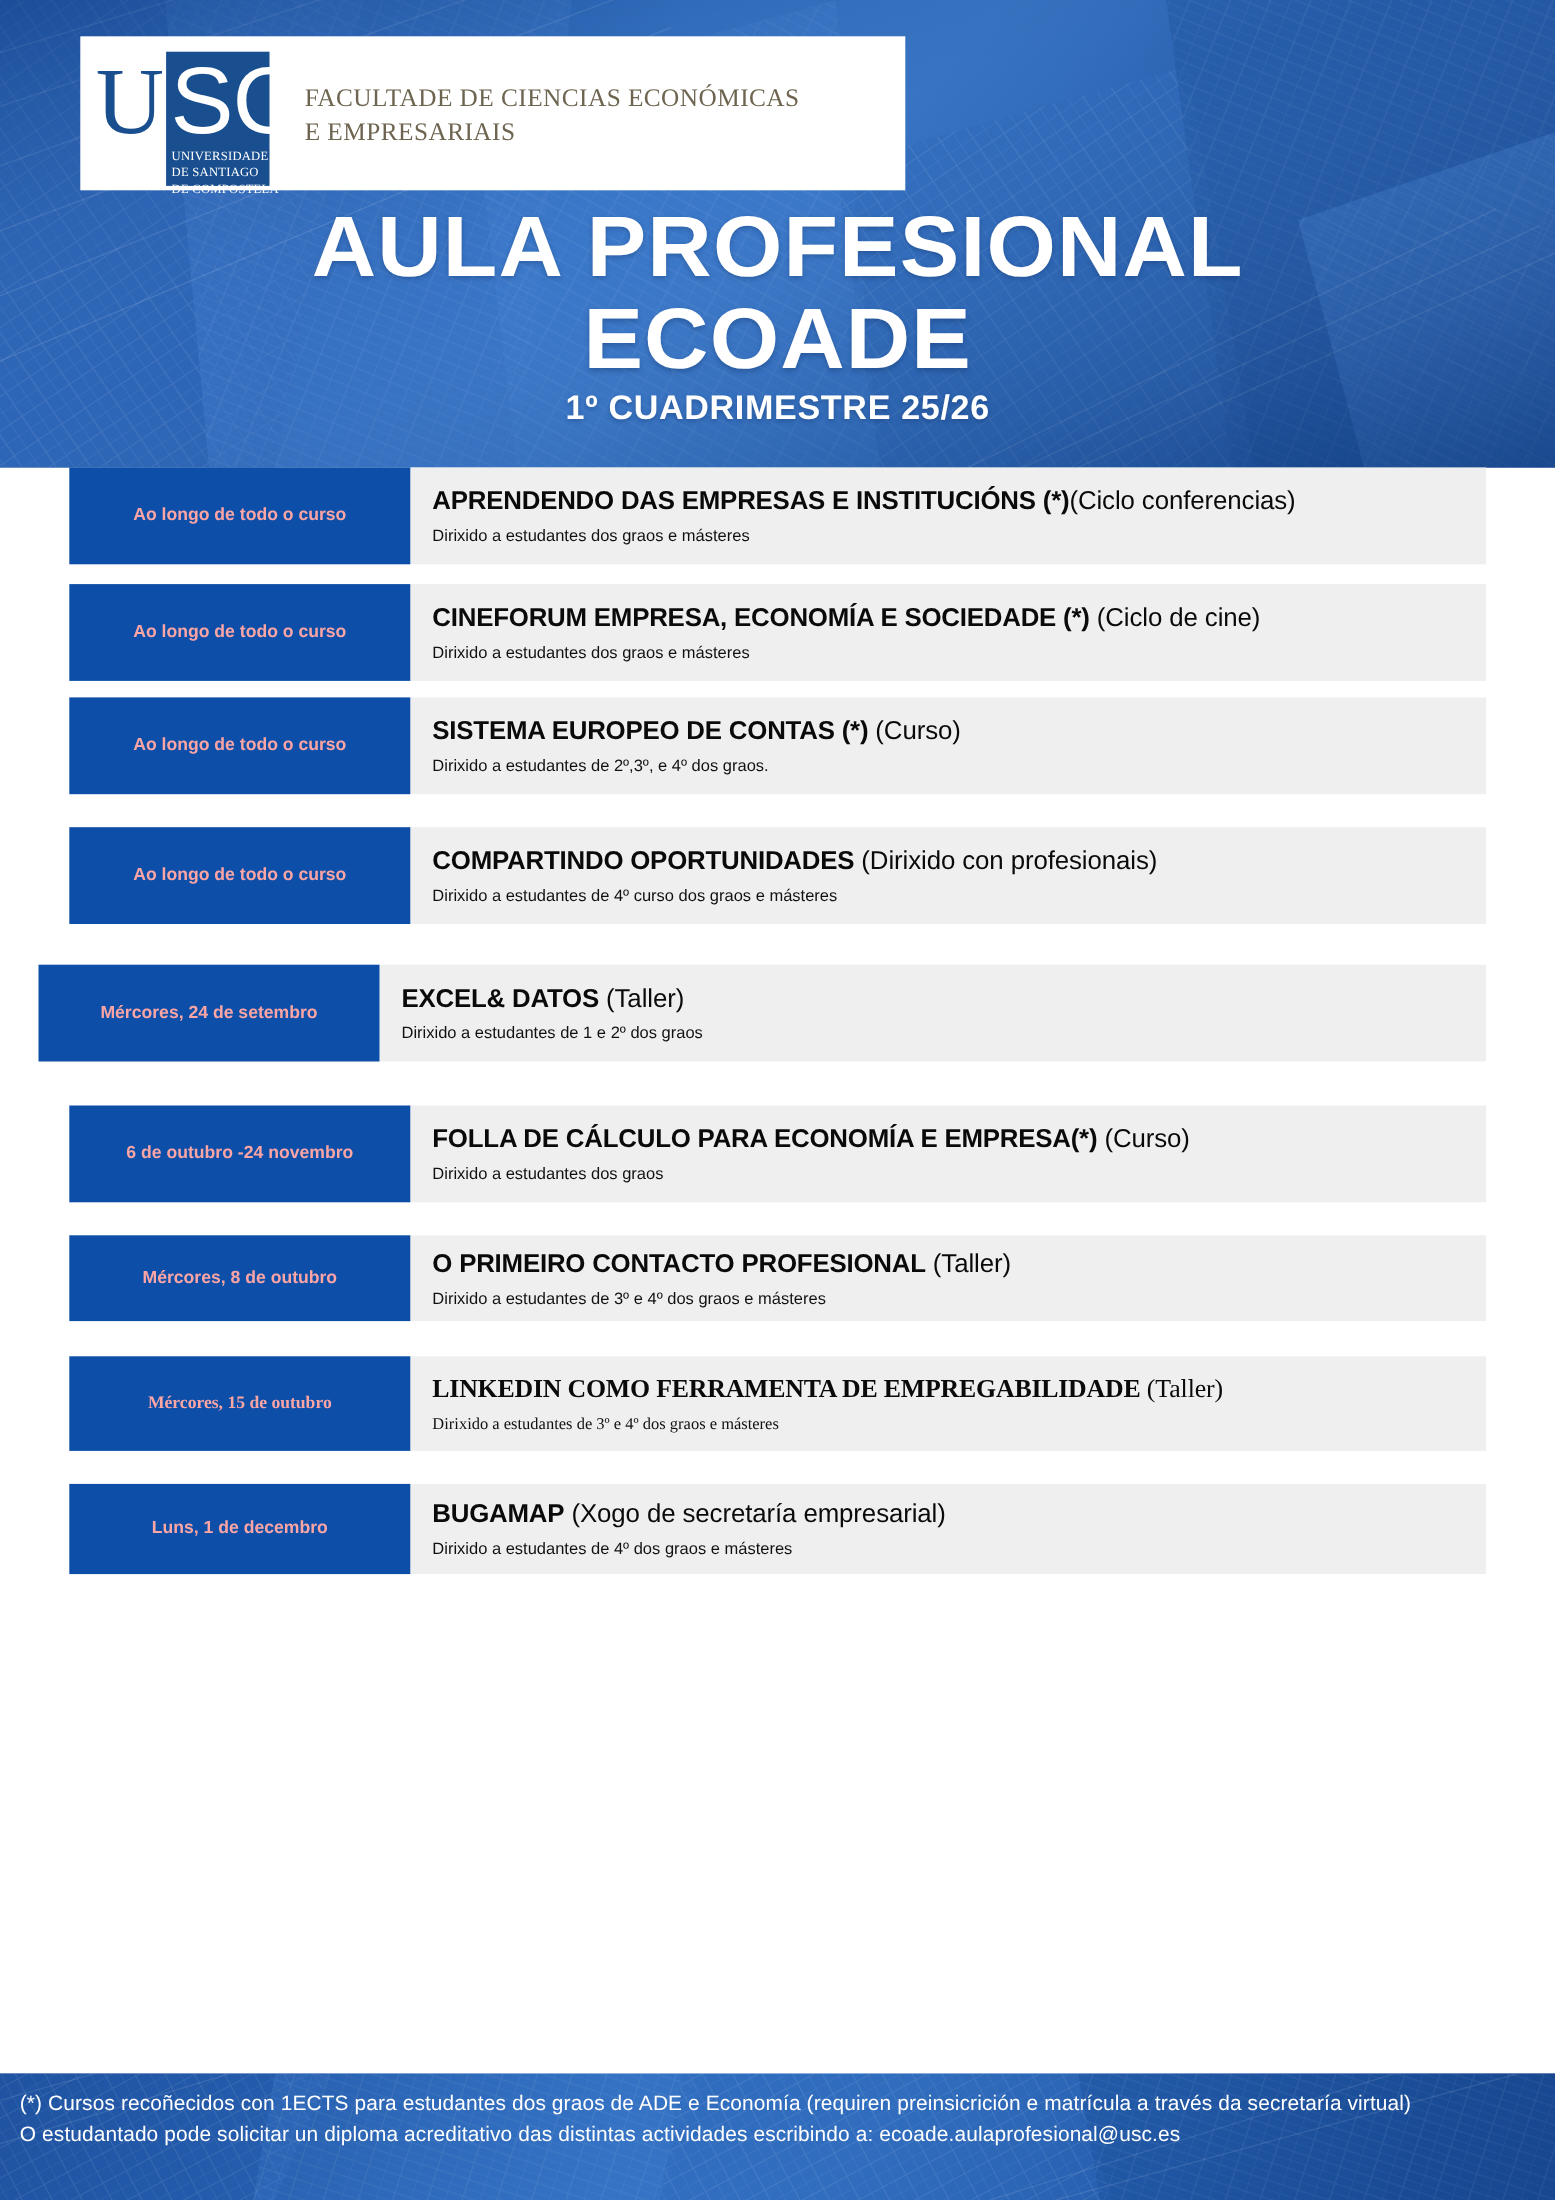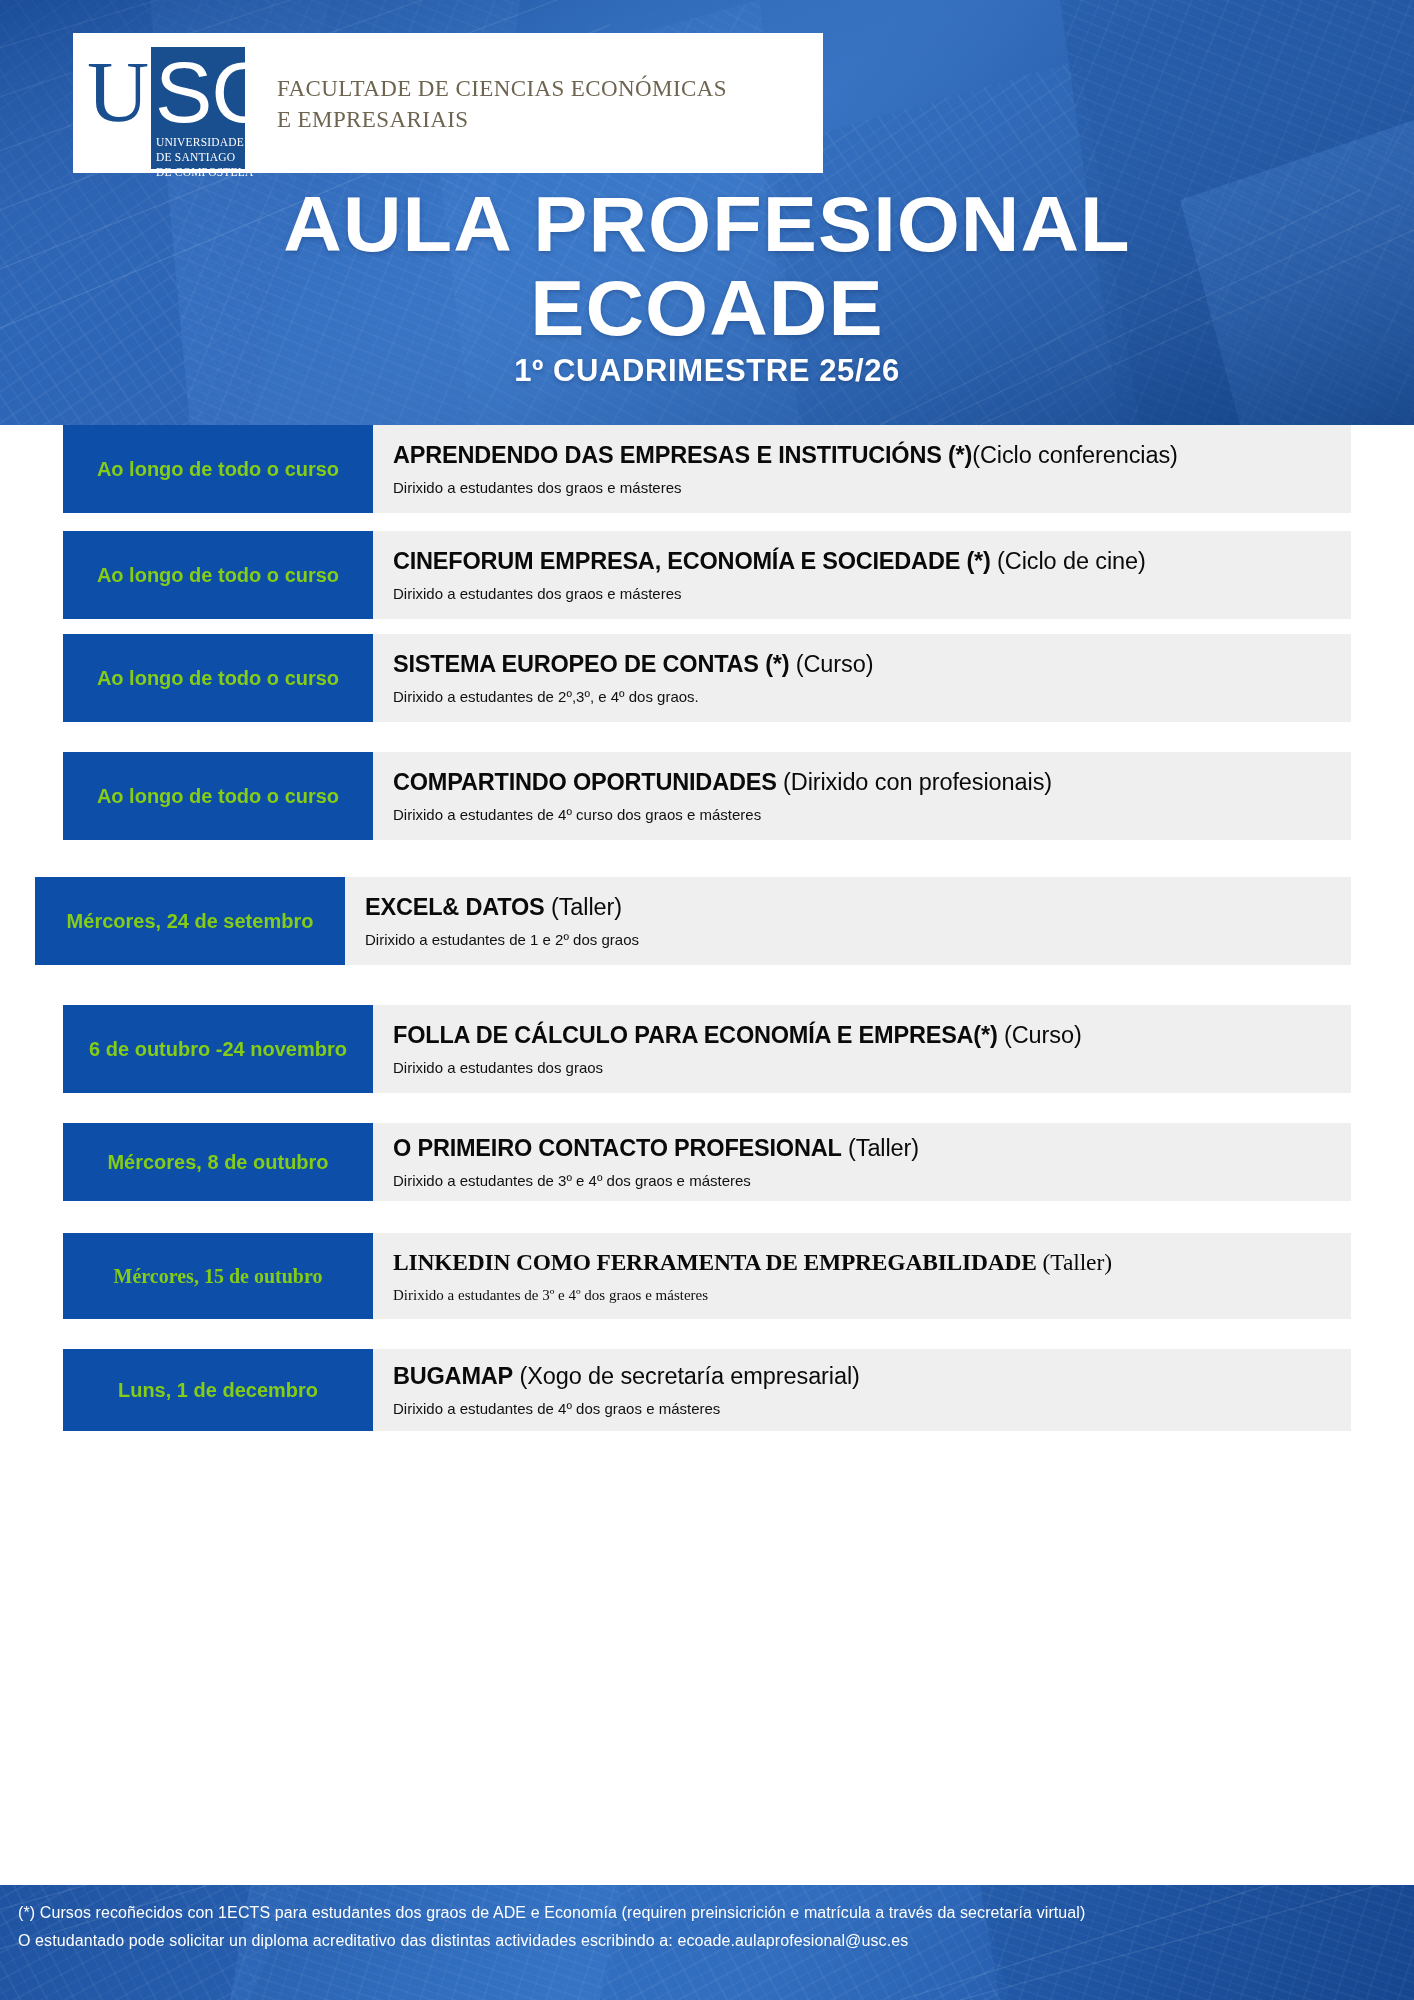--- a/index.html
+++ b/index.html
@@ -103,23 +103,23 @@
   }
   .row{
     position:relative;
     display:flex;
     margin:0 0 0 0;
     padding:0;
   }
   .date-cell{
     flex:0 0 310px;
     background:#0d4ea8;
-    color:#84cc16;
+    color:#fca5a5;
     font-weight:bold;
-    font-size:20px;
+    font-size:16px;
     line-height:26px;
     display:flex;align-items:center;justify-content:center;
     text-align:center;
     padding:0 24px;
     box-sizing:border-box;
     z-index:2;
   }
   .info-cell{
     flex:1 1 auto;
     background:#efeff0;
@@ -157,21 +157,21 @@
     overflow:hidden;
     background:
       linear-gradient(100deg, rgba(18,58,128,0.55) 0%, rgba(40,100,186,0.08) 40%, rgba(28,80,160,0.28) 66%, rgba(16,52,120,0.62) 100%),
       linear-gradient(130deg,#1b55a5 0%, #2f6ec0 32%, #3a78c8 55%, #2860b0 78%, #16488e 100%);
   }
   .footer .hdr-pattern{opacity:.85;}
   .footer-text{
     position:relative;z-index:3;
     padding:14px 20px 0 18px;
     color:#ffffff;
-    font-size:16px;
+    font-size:19px;
     line-height:28px;
     font-weight:400;
     letter-spacing:.1px;
   }
   .footer-text p{margin:0;}
 </style>
 </head>
 <body>
 
 <div class="header">

